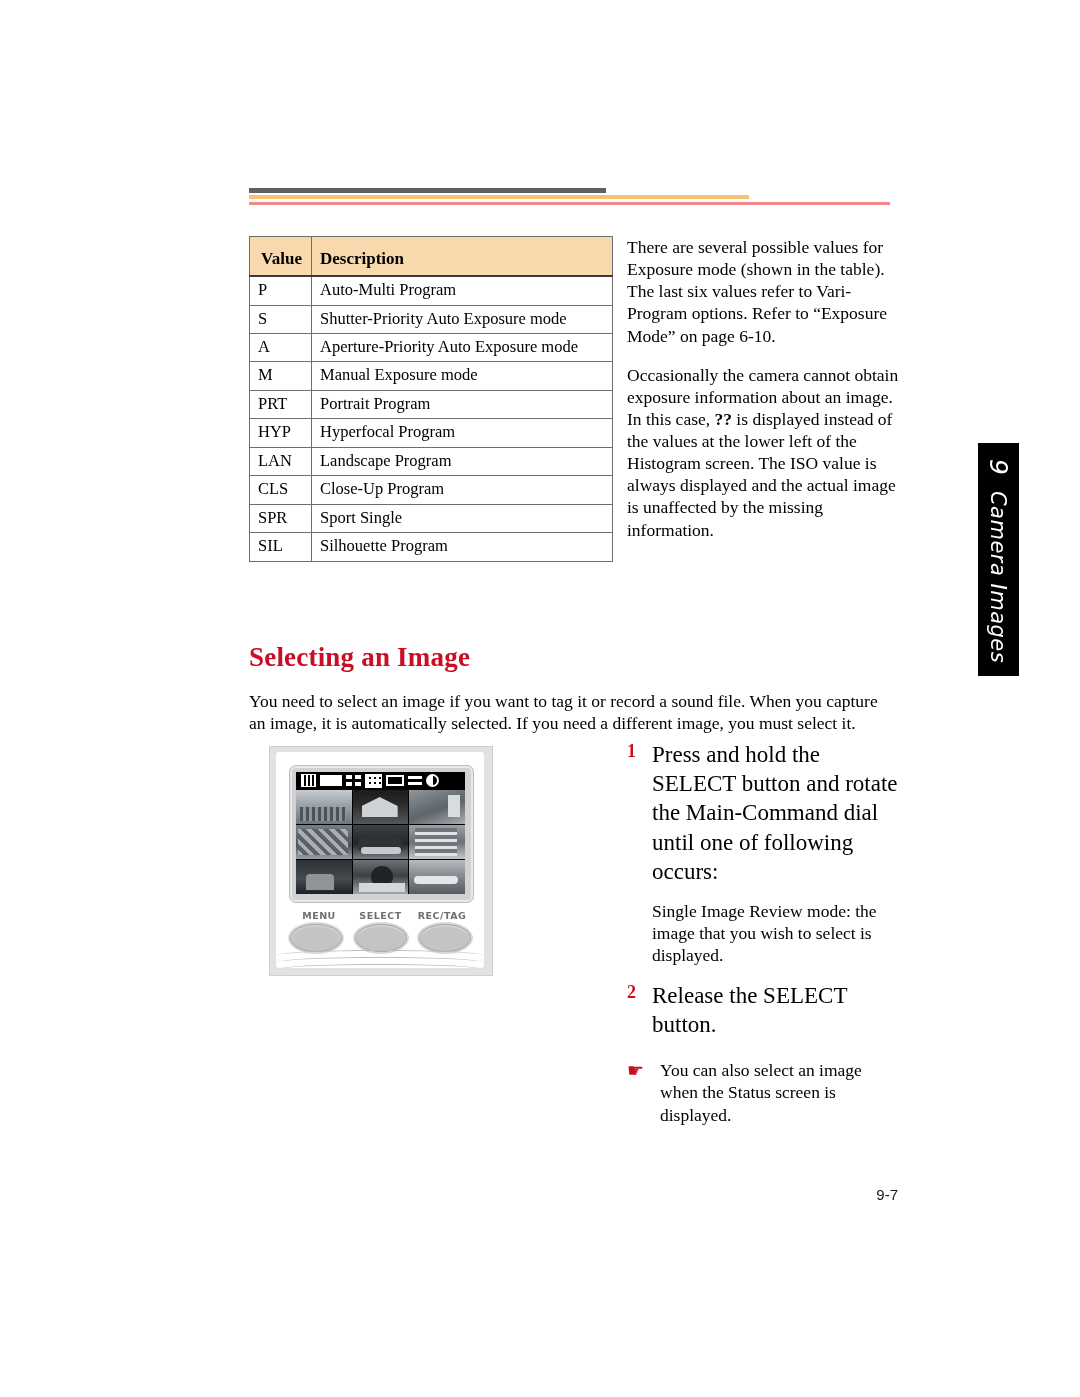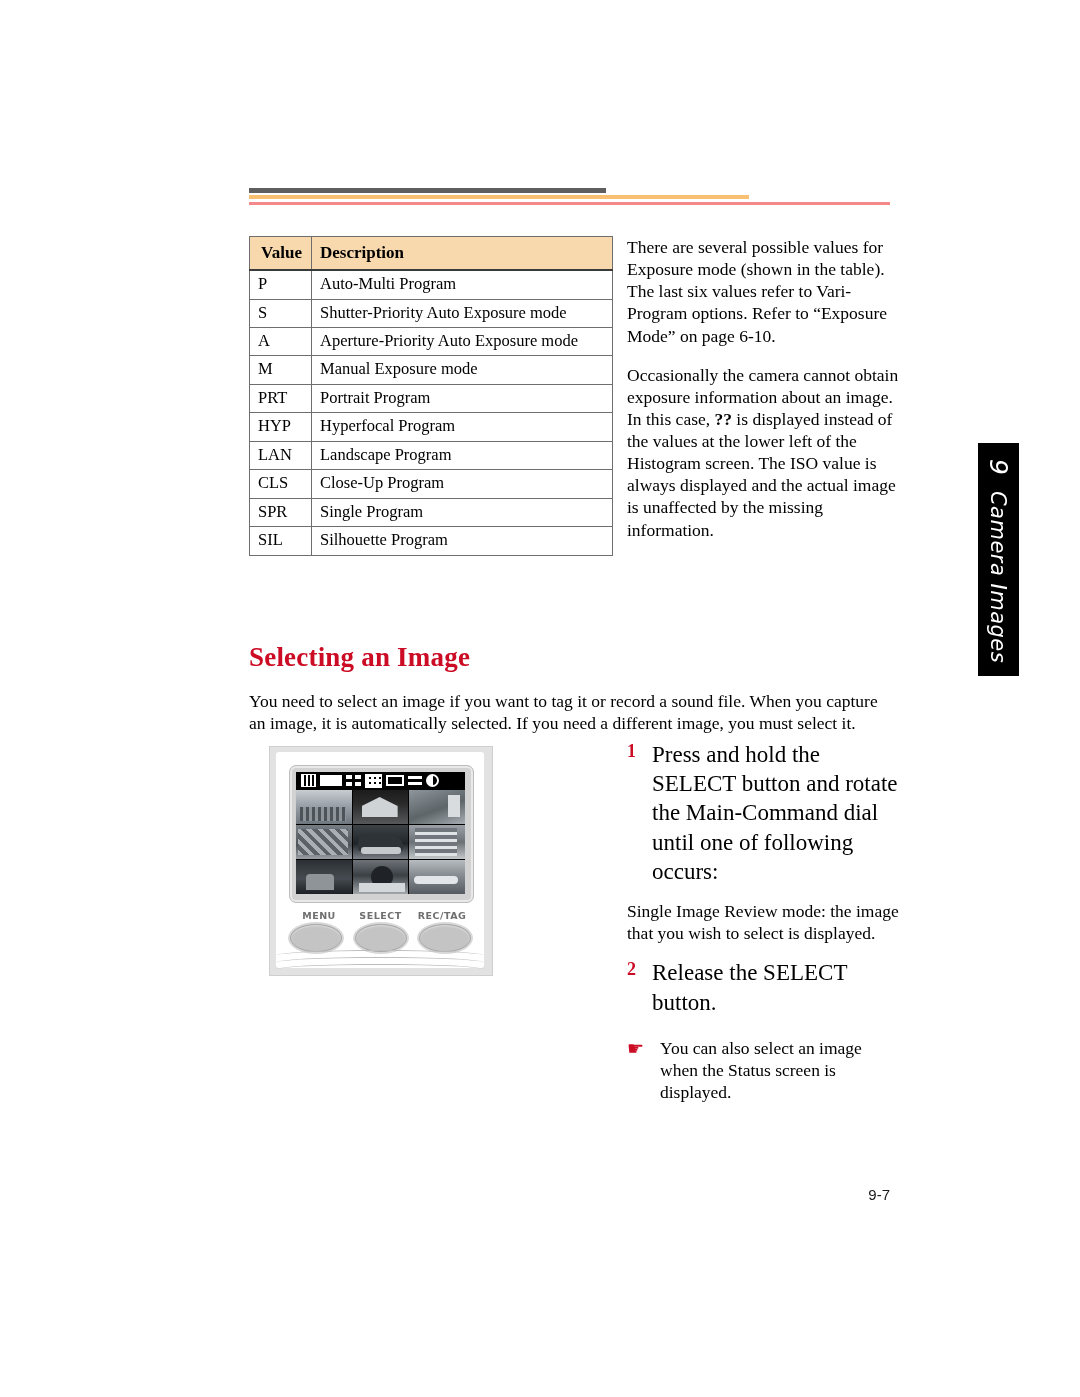--- a/index.html
+++ b/index.html
@@ -73,21 +73,21 @@
     border: 1px solid #6e6e6e;
     padding: 4px 6px 5px 8px;
     vertical-align: middle;
     line-height: 1.12;
     background: #ffffff;
   }
   #modes-table thead th {
     background: #f8d9ae;
     font-weight: bold;
     font-size: 17px;
-    padding: 6px 6px 7px 8px;
+    padding: 12px 6px 7px 8px;
     border-bottom: 2px solid #3a3a3a;
     margin-left: 8px;
   }
   #modes-table col.c-value { width: 62px; }
   #modes-table th.h-value { text-align: center; }
   #modes-table th.h-desc  { text-align: left; }
   #modes-table td.v-cell  { text-align: left; }
 
   
   .para {
@@ -290,20 +290,21 @@
     color: #cc0b24;
     font-weight: bold;
     font-size: 18px;
     line-height: 1.27;
   }
   .step-text {
     font-size: 23px;
     line-height: 1.27;
   }
   .step-cont {
+    margin-left: 25px;
     font-size: 17.5px;
     line-height: 1.27;
     margin-bottom: 14px;
   }
   .note {
     display: flex;
     margin-top: 20px;
   }
   .note-bullet {
     width: 33px;
@@ -313,21 +314,21 @@
     line-height: 1.27;
   }
   .note-text {
     font-size: 17.5px;
     line-height: 1.27;
   }
 
   
   #page-number {
     position: absolute;
-    left: 0; top: 1186px;
+    left: 8px; top: 1186px;
     width: 890px;
     text-align: right;
     font-family: "Liberation Sans", sans-serif;
     font-size: 15px;
     color: #1a1a1a;
   }
 </style>
 </head>
 <body>
 
@@ -384,21 +385,21 @@
         <tr>
           <td class="v-cell">LAN</td>
           <td>Landscape Program</td>
         </tr>
         <tr>
           <td class="v-cell">CLS</td>
           <td>Close-Up Program</td>
         </tr>
         <tr>
           <td class="v-cell">SPR</td>
-          <td>Single Program</td>
+          <td>Sport Single</td>
         </tr>
         <tr>
           <td class="v-cell">SIL</td>
           <td>Silhouette Program</td>
         </tr>
       </tbody>
   </table>
 </div>
 
 <div id="right-col">

